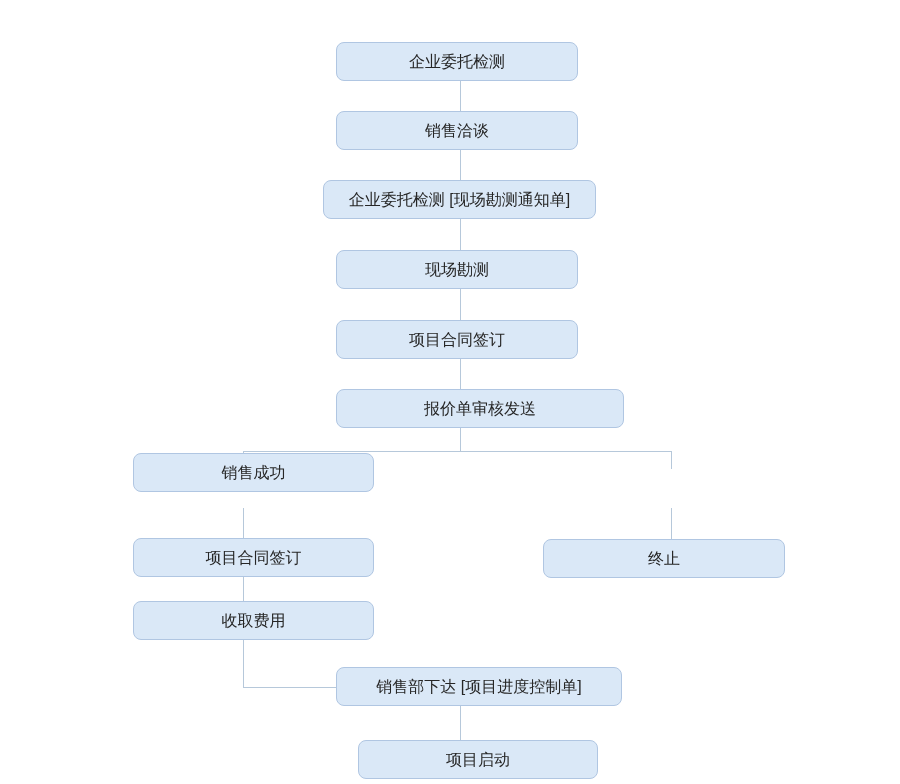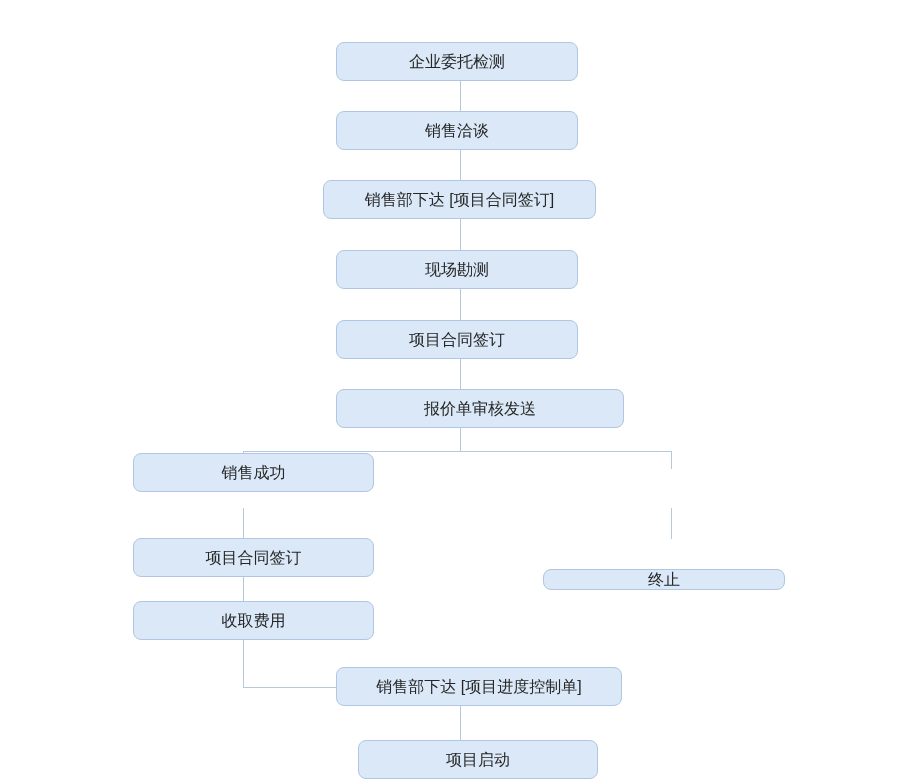--- a/index.html
+++ b/index.html
@@ -58,24 +58,24 @@
   <div class="seg v" style="left:671px;top:425px;height:18px;"></div>
   <div class="seg v" style="left:243px;top:482px;height:30px;"></div>
   <div class="seg v" style="left:243px;top:551px;height:24px;"></div>
   <div class="seg v" style="left:671px;top:482px;height:31px;"></div>
   <div class="seg v" style="left:243px;top:614px;height:47px;"></div>
   <div class="seg h" style="left:243px;top:661px;width:93px;"></div>
   <div class="seg v" style="left:460px;top:680px;height:34px;"></div>
 
   <div class="node" style="left:336px;top:16px;width:242px;height:39px;">企业委托检测</div>
   <div class="node" style="left:336px;top:85px;width:242px;height:39px;">销售洽谈</div>
-  <div class="node" style="left:323px;top:154px;width:273px;height:39px;">销售部下达 [项目合同签订]</div>
+  <div class="node" style="left:323px;top:154px;width:273px;height:39px;">企业委托检测 [现场勘测通知单]</div>
   <div class="node" style="left:336px;top:224px;width:242px;height:39px;">现场勘测</div>
   <div class="node" style="left:336px;top:294px;width:242px;height:39px;">项目合同签订</div>
   <div class="node" style="left:336px;top:363px;width:288px;height:39px;">报价单审核发送</div>
   <div class="node" style="left:133px;top:427px;width:241px;height:39px;">销售成功</div>
   <div class="node" style="left:133px;top:512px;width:241px;height:39px;font-family:Liberation Serif, serif;">项目合同签订</div>
   <div class="node" style="left:133px;top:575px;width:241px;height:39px;">收取费用</div>
-  <div class="node" style="left:543px;top:543px;width:242px;height:21px;">终止</div>
+  <div class="node" style="left:543px;top:513px;width:242px;height:39px;">终止</div>
   <div class="node" style="left:336px;top:641px;width:286px;height:39px;">销售部下达 [项目进度控制单]</div>
   <div class="node" style="left:358px;top:714px;width:240px;height:39px;">项目启动</div>
 
 </div>
 
 </body></html>

